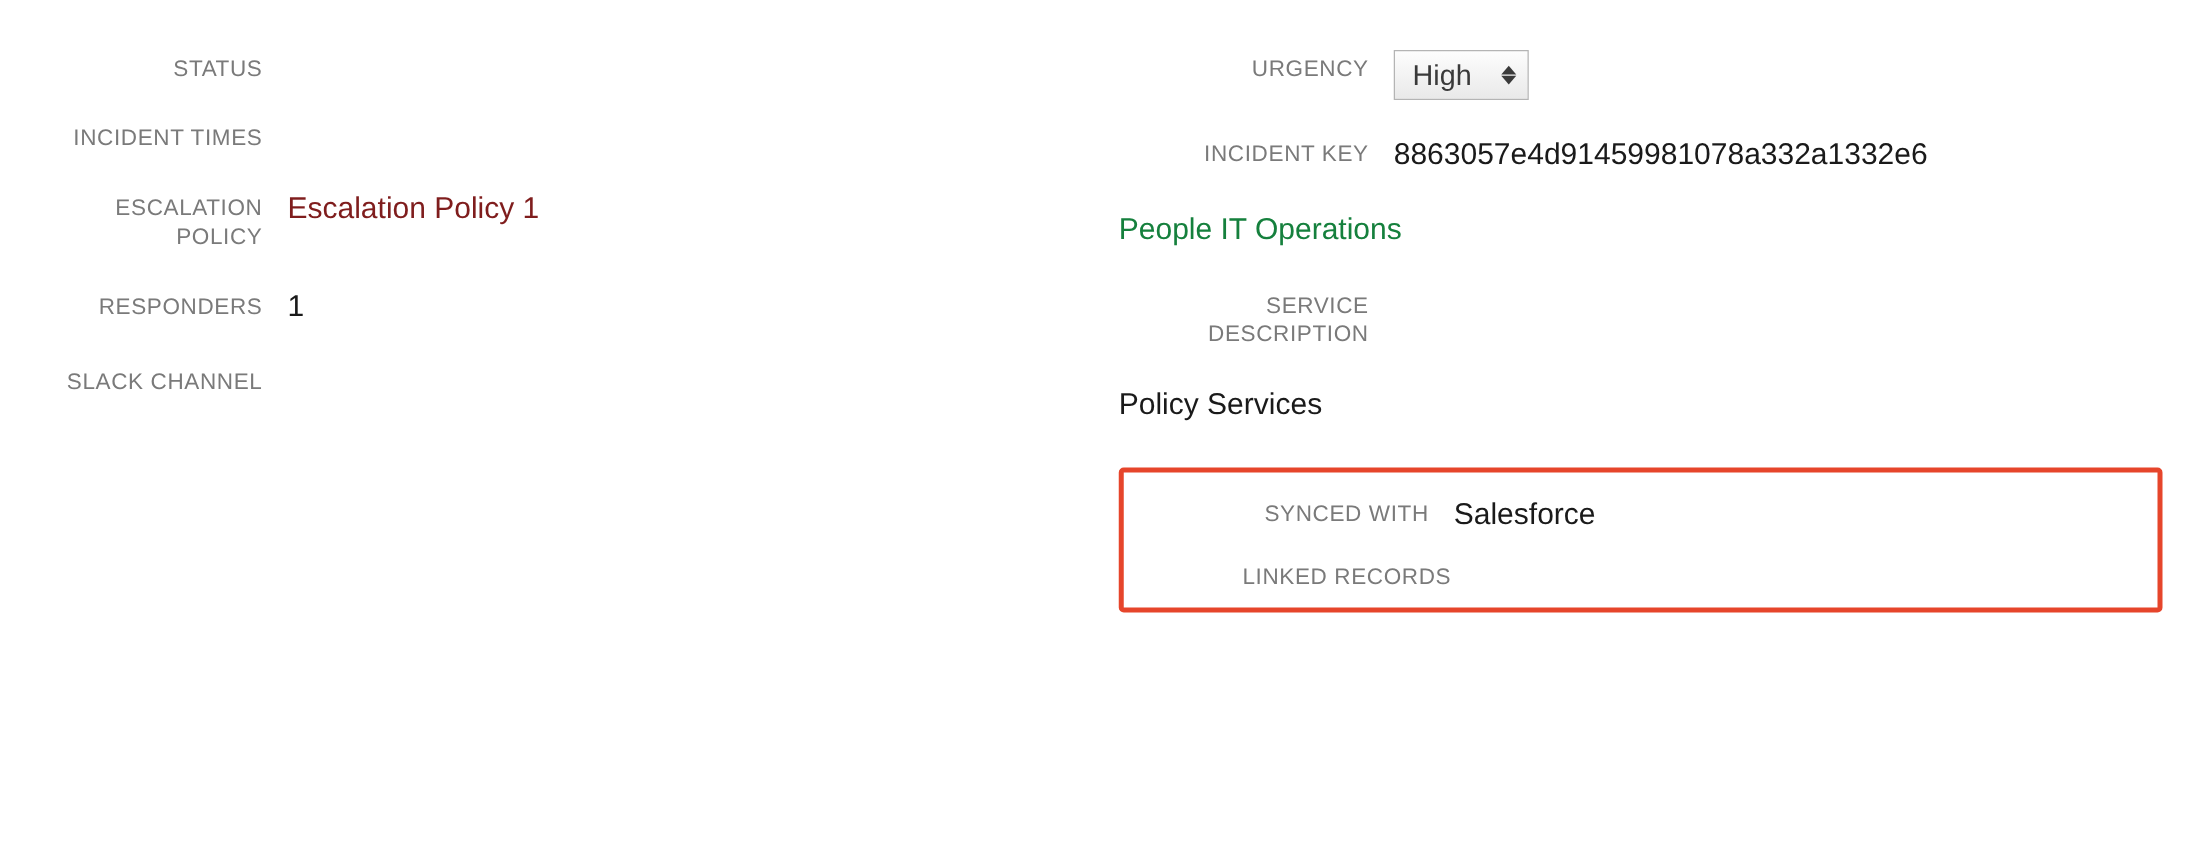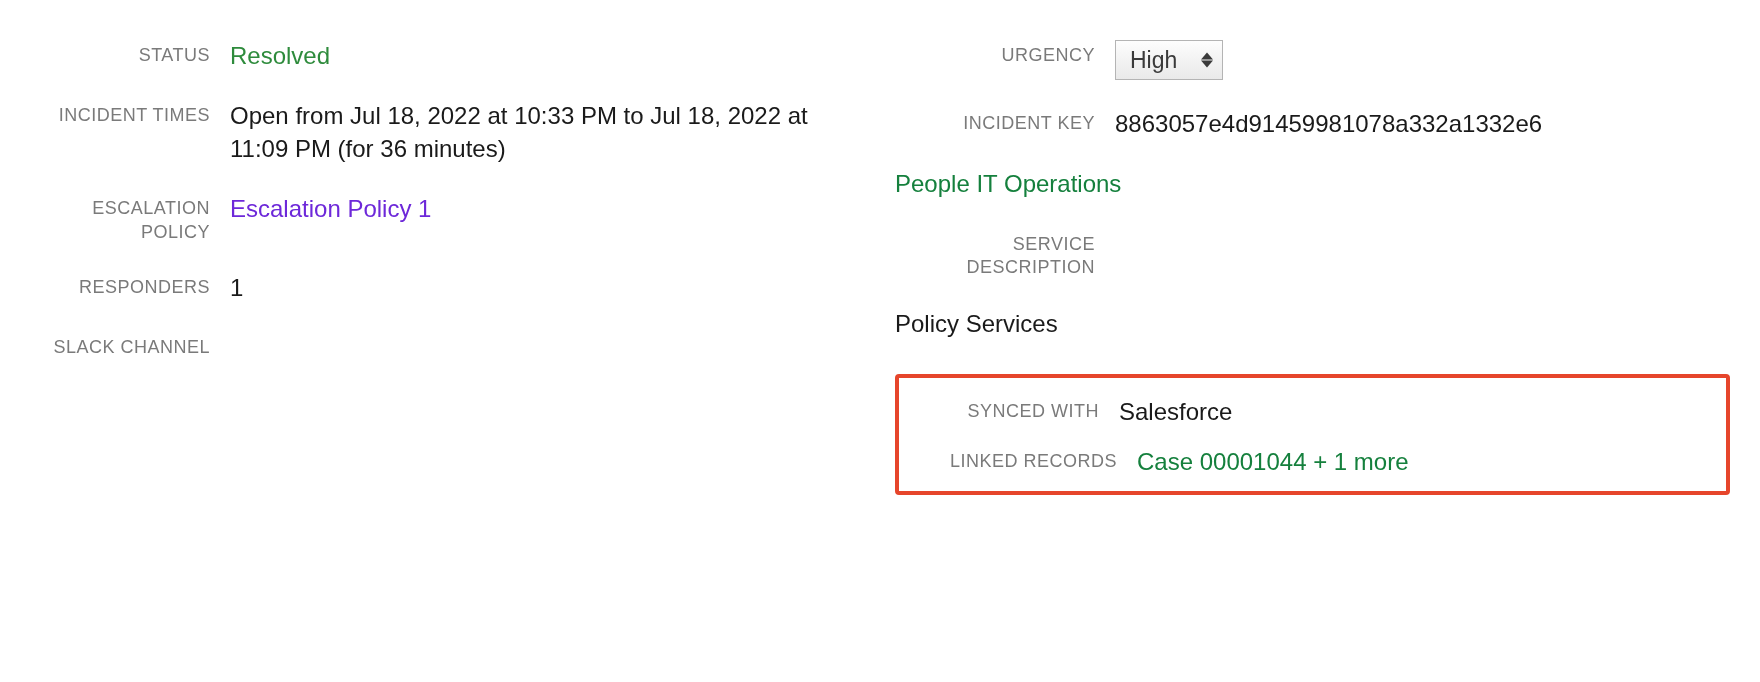--- a/index.html
+++ b/index.html
@@ -50,21 +50,21 @@
     .value-green {
       color: #2e8b3c;
     }
     .value-link {
       color: #15803d;
       text-decoration-style: dotted;
       text-underline-offset: 4px;
       cursor: pointer;
     }
     .value-link-solid {
-      color: #6d28d9;
+      color: #7f1d1d;
       cursor: pointer;
     }
     .action-text {
       color: #1a1a1a;
       cursor: pointer;
     }
     .select-wrap {
       position: relative;
       display: inline-block;
     }
@@ -103,44 +103,43 @@
       border-top: 7px solid #3a3a3a;
     }
     .highlight-box {
       border: 4px solid #e6452b;
       border-radius: 4px;
       padding: 18px 10px 12px 0;
       margin-top: 6px;
     }
     .highlight-box .row {
       margin-bottom: 18px;
+      padding-left: 44px;
     }
     .highlight-box .row:last-child {
       margin-bottom: 0;
       margin-left: 18px;
     }
     .col-right .label {
       width: 220px;
     }
   </style>
 </head>
 <body>
 
 <div class="columns">
 
   <div class="col">
 
     <div class="row">
       <div class="label">STATUS</div>
-      <div class="value value-green">Resolved</div>
     </div>
 
     <div class="row">
       <div class="label">INCIDENT TIMES</div>
-      <div class="value">Open from Jul 18, 2022 at 10:33 PM to Jul 18, 2022 at 11:09 PM (for 36 minutes)</div>
     </div>
 
     <div class="row">
       <div class="label">ESCALATION POLICY</div>
       <div class="value">
         <span class="value-link-solid">Escalation Policy 1</span>
       </div>
     </div>
 
     <div class="row">
@@ -190,21 +189,18 @@
       <div class="value">Policy Services</div>
     </div>
 
     <div class="highlight-box">
       <div class="row">
         <div class="label">SYNCED WITH</div>
         <div class="value">Salesforce</div>
       </div>
       <div class="row">
         <div class="label">LINKED RECORDS</div>
-        <div class="value">
-          <span class="value-link">Case 00001044 + 1 more</span>
-        </div>
       </div>
     </div>
 
   </div>
 
 </div>
 
 </body></html>

